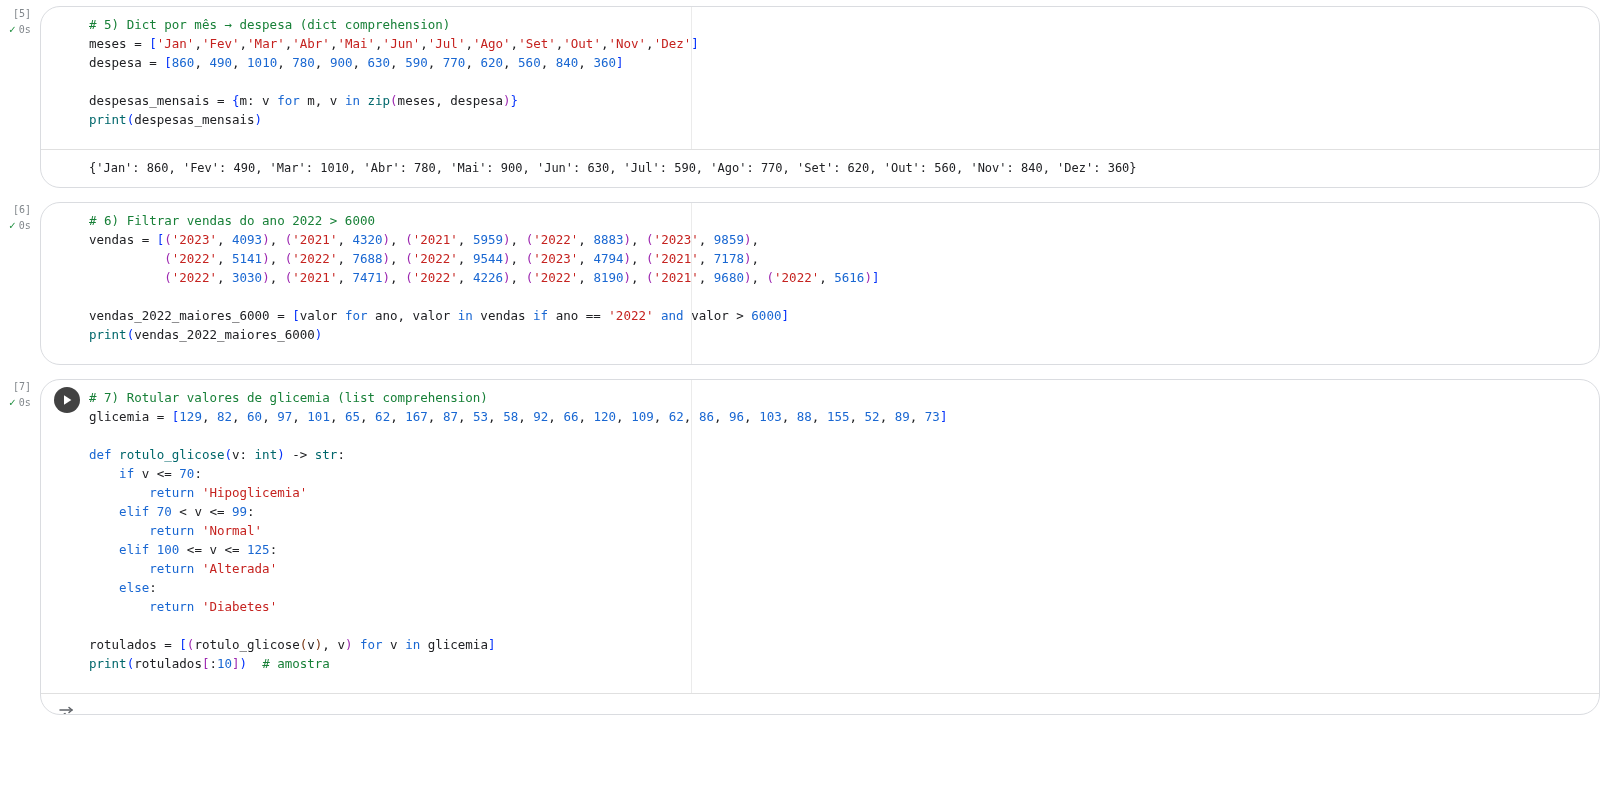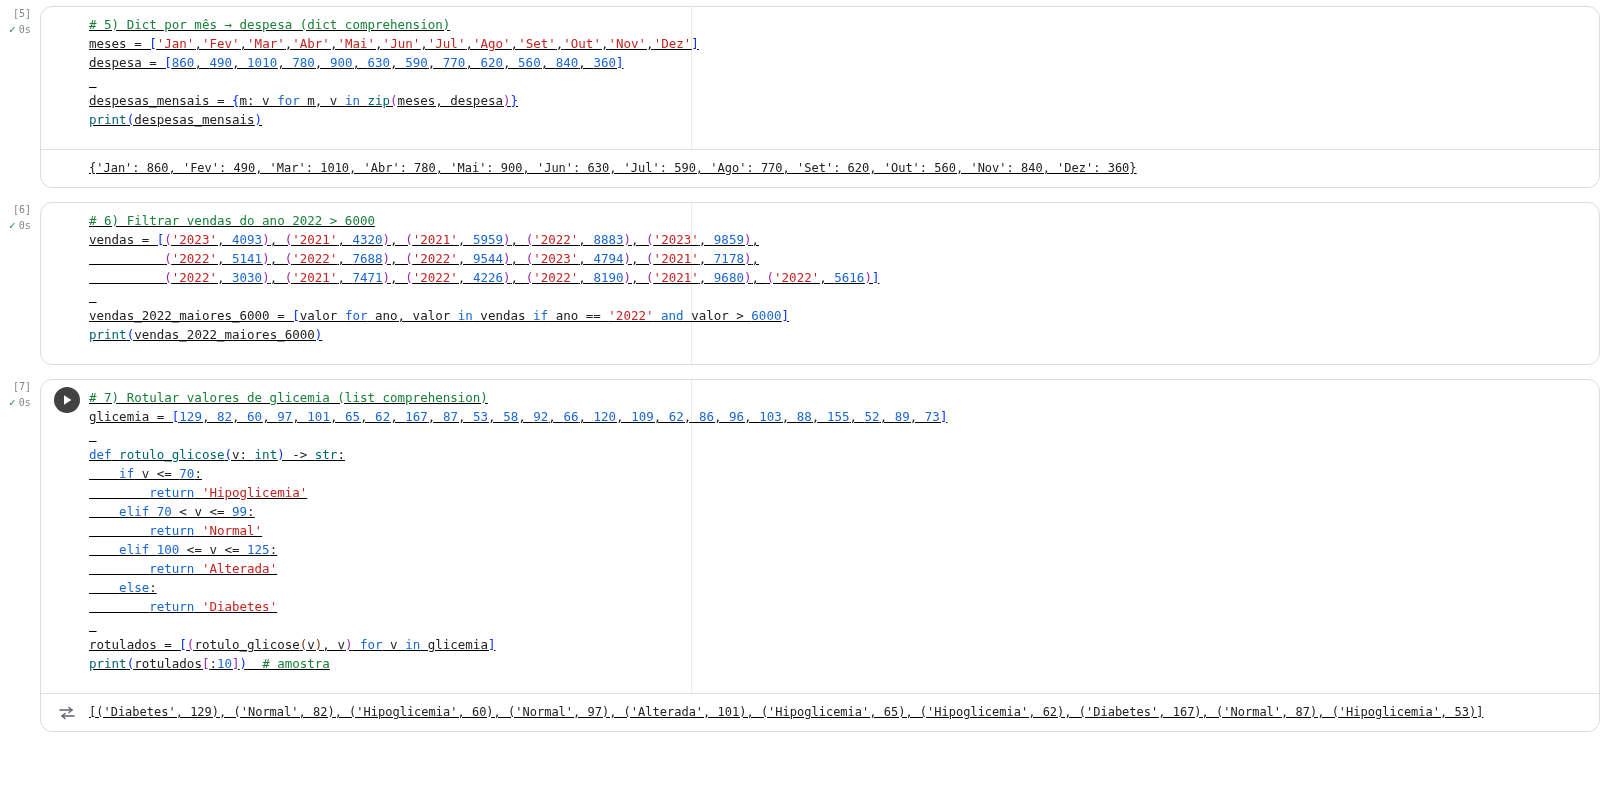--- a/index.html
+++ b/index.html
@@ -8,21 +8,21 @@
 
   .notebook { padding-top: 6px; width: 1600px; }
 
   .cell-row { display: flex; margin-bottom: 14px; }
 
   .gutter { flex: 0 0 40px; width: 40px; padding-top: 2px; padding-left: 9px; }
   .exec-label { font-size: 10px; color: var(--gutter, #80868b); padding-left: 4px; letter-spacing: 0; }
   .status { font-size: 10px; color: var(--gutter, #80868b); margin-top: 4px; white-space: nowrap; }
   .check { color: var(--check, #1e8e3e); margin-right: 3px; font-size: 11px; }
 
-  .cell { flex: 1; border: 1px solid var(--border, #dadce0); border-radius: 12px; background: #ffffff; overflow: hidden; text-decoration: underline; }
+  .cell { flex: 1; border: 1px solid var(--border, #dadce0); border-radius: 20px; background: #ffffff; overflow: hidden; }
 
   .code-area { position: relative; padding: 8px 8px 20px 48px; white-space: pre; }
   .line { height: 19px; line-height: 19px; font-size: 12.5px; color: var(--plain, #202124); position: relative; z-index: 1; }
   .ruler { position: absolute; top: 0; bottom: 0; left: 650px; width: 1px; background: var(--ruler, #ebebeb); z-index: 0; }
 
   .play-btn { position: absolute; left: 13px; top: 7px; width: 26px; height: 26px; border-radius: 50%;
               background: var(--play, #424242); display: flex; align-items: center; justify-content: center;
               cursor: pointer; z-index: 2; }
 
   .output-area { position: relative; border-top: 1px solid var(--divider, #e0e0e0); padding: 10px 8px 10px 48px; }
@@ -79,17 +79,16 @@
           <div class="output-icon-box">
             <svg width="18" height="14" viewBox="0 0 18 14">
               <g stroke="#5f6368" stroke-width="1.5" fill="none" stroke-linecap="round" stroke-linejoin="round">
                 <path d="M2 4h12"></path>
                 <path d="M11 1.5 14 4l-3 2.5"></path>
                 <path d="M16 10H4"></path>
                 <path d="M7 7.5 4 10l3 2.5"></path>
               </g>
             </svg>
           </div>
-          <div class="output-line">[('Diabetes', 129), ('Normal', 82), ('Hipoglicemia', 60), ('Normal', 97), ('Alterada', 101), ('Hipoglicemia', 65), ('Hipoglicemia', 62), ('Diabetes', 167), ('Normal', 87), ('Hipoglicemia', 53)]</div>
         </div>
       </div>
     </section>
   </main>
 
 </body></html>

